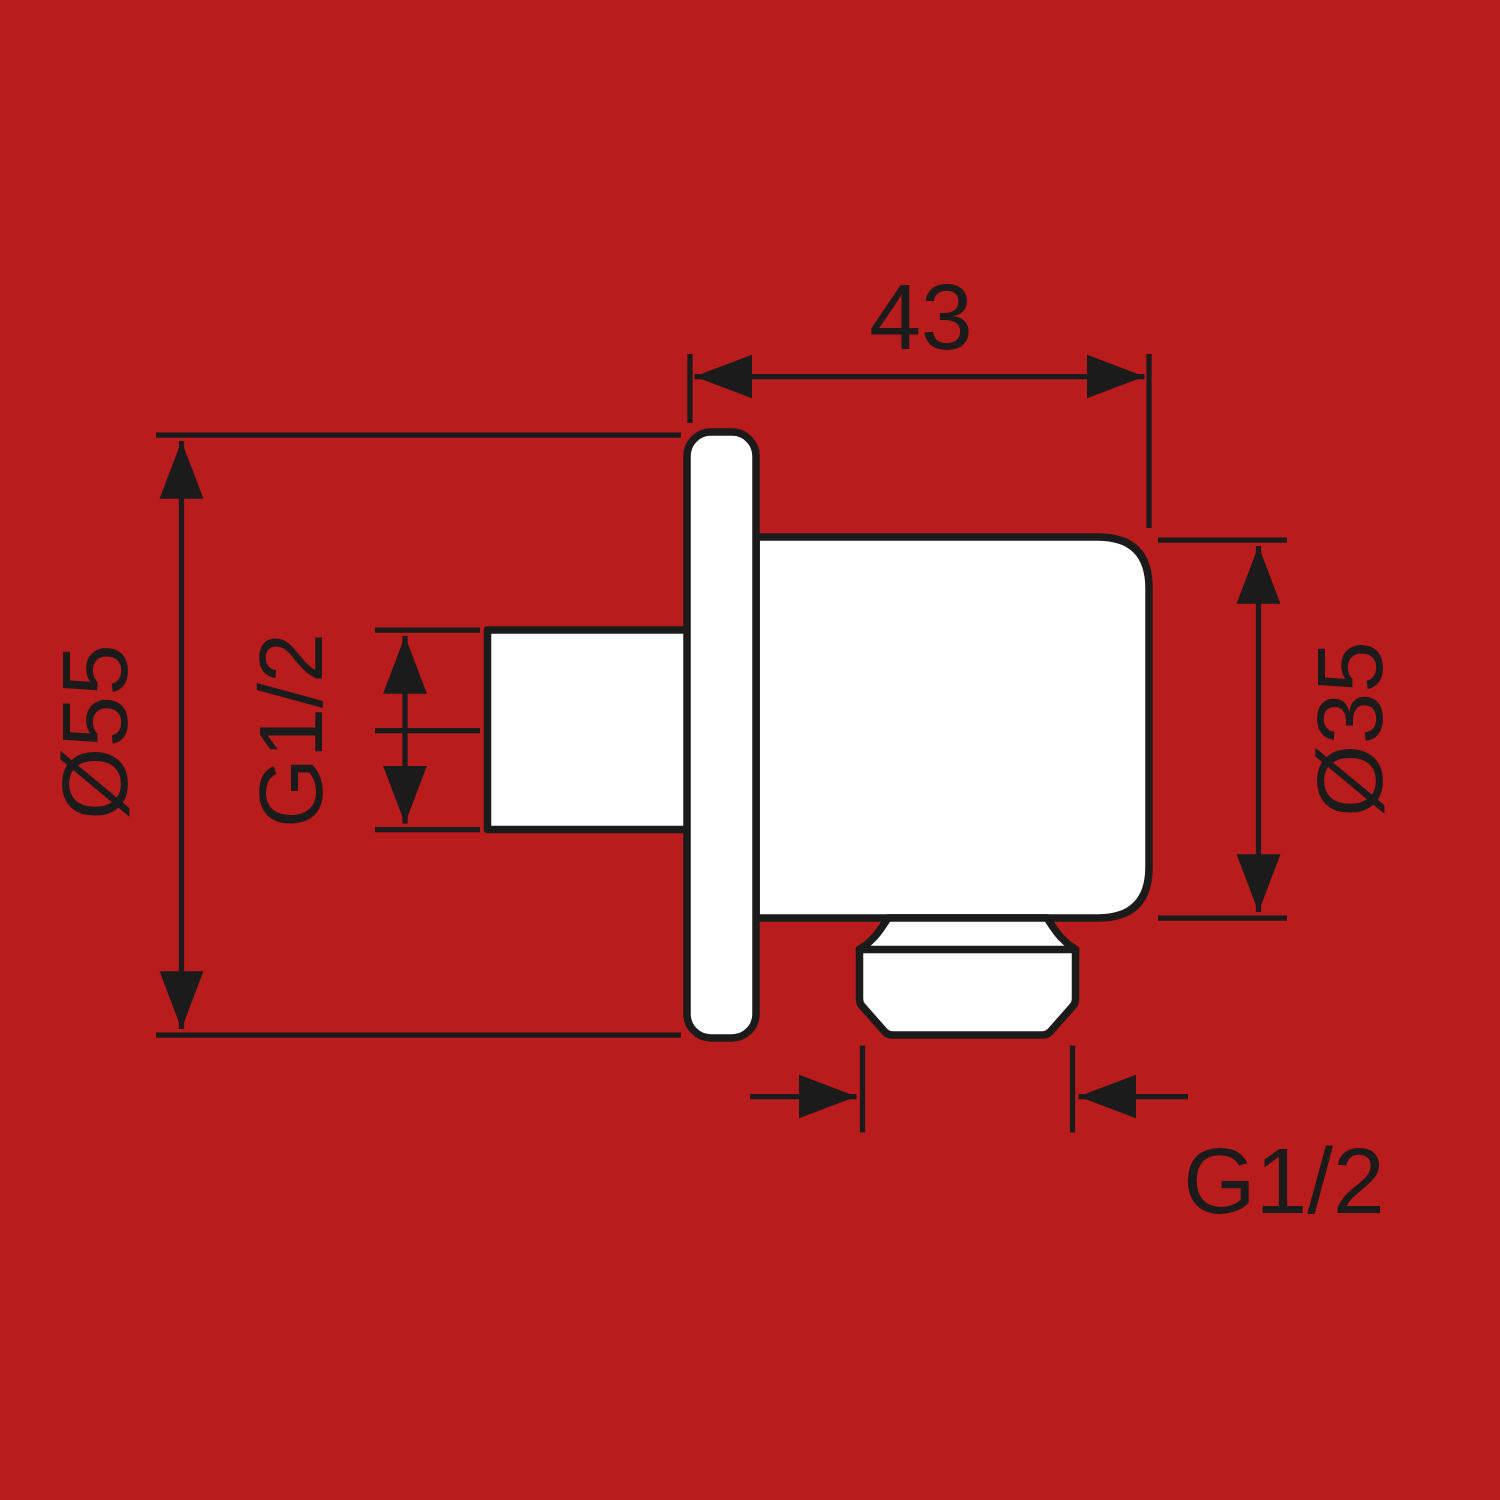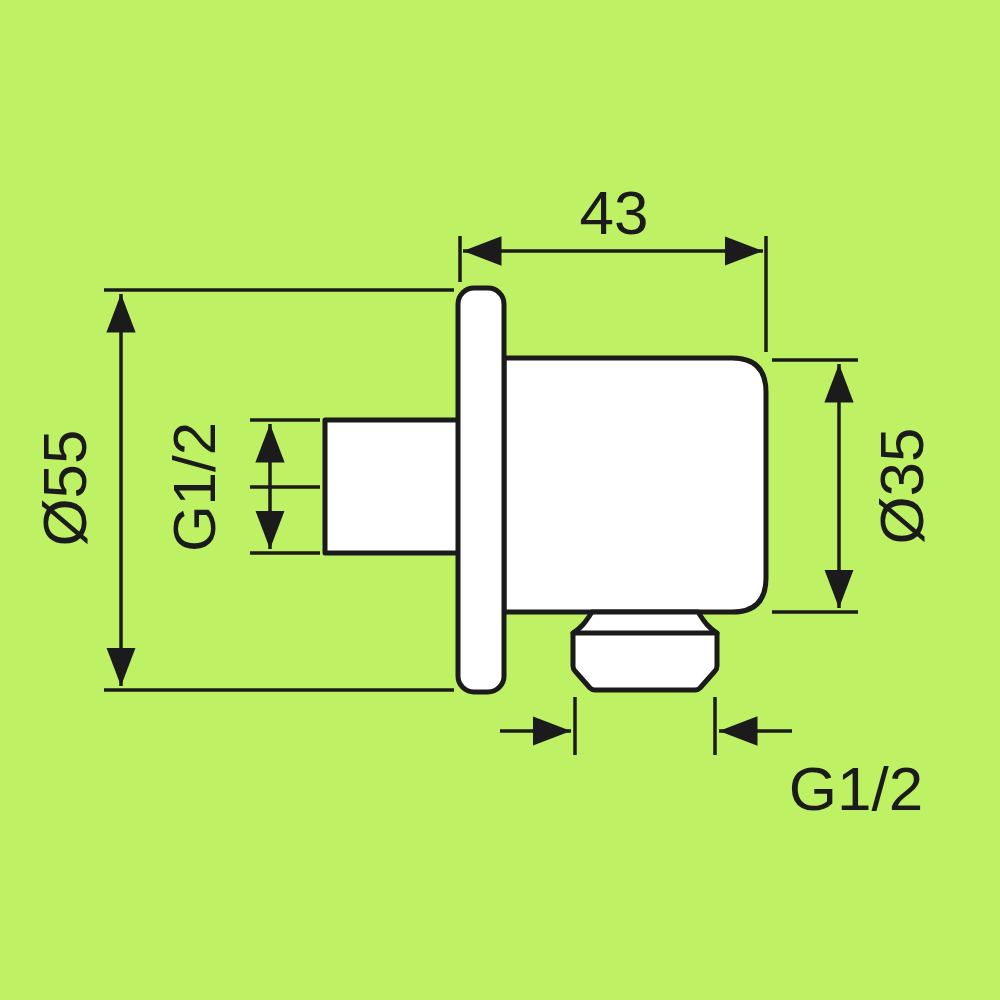--- a/index.html
+++ b/index.html
@@ -4,21 +4,21 @@
 <style>
   html, body {
     margin: 0;
     padding: 0;
     background: #ffffff;
   }
   .canvas {
     position: relative;
     width: 1000px;
     height: 1000px;
-    background: #bef264;
+    background: #b91c1c;
     overflow: hidden;
     font-family: "Liberation Sans", sans-serif;
     text-align: center;
   }
   svg { display: block; }
   .part {
     fill: #ffffff;
     stroke: #1b1b1b;
     stroke-width: 5;
     stroke-linejoin: round;

